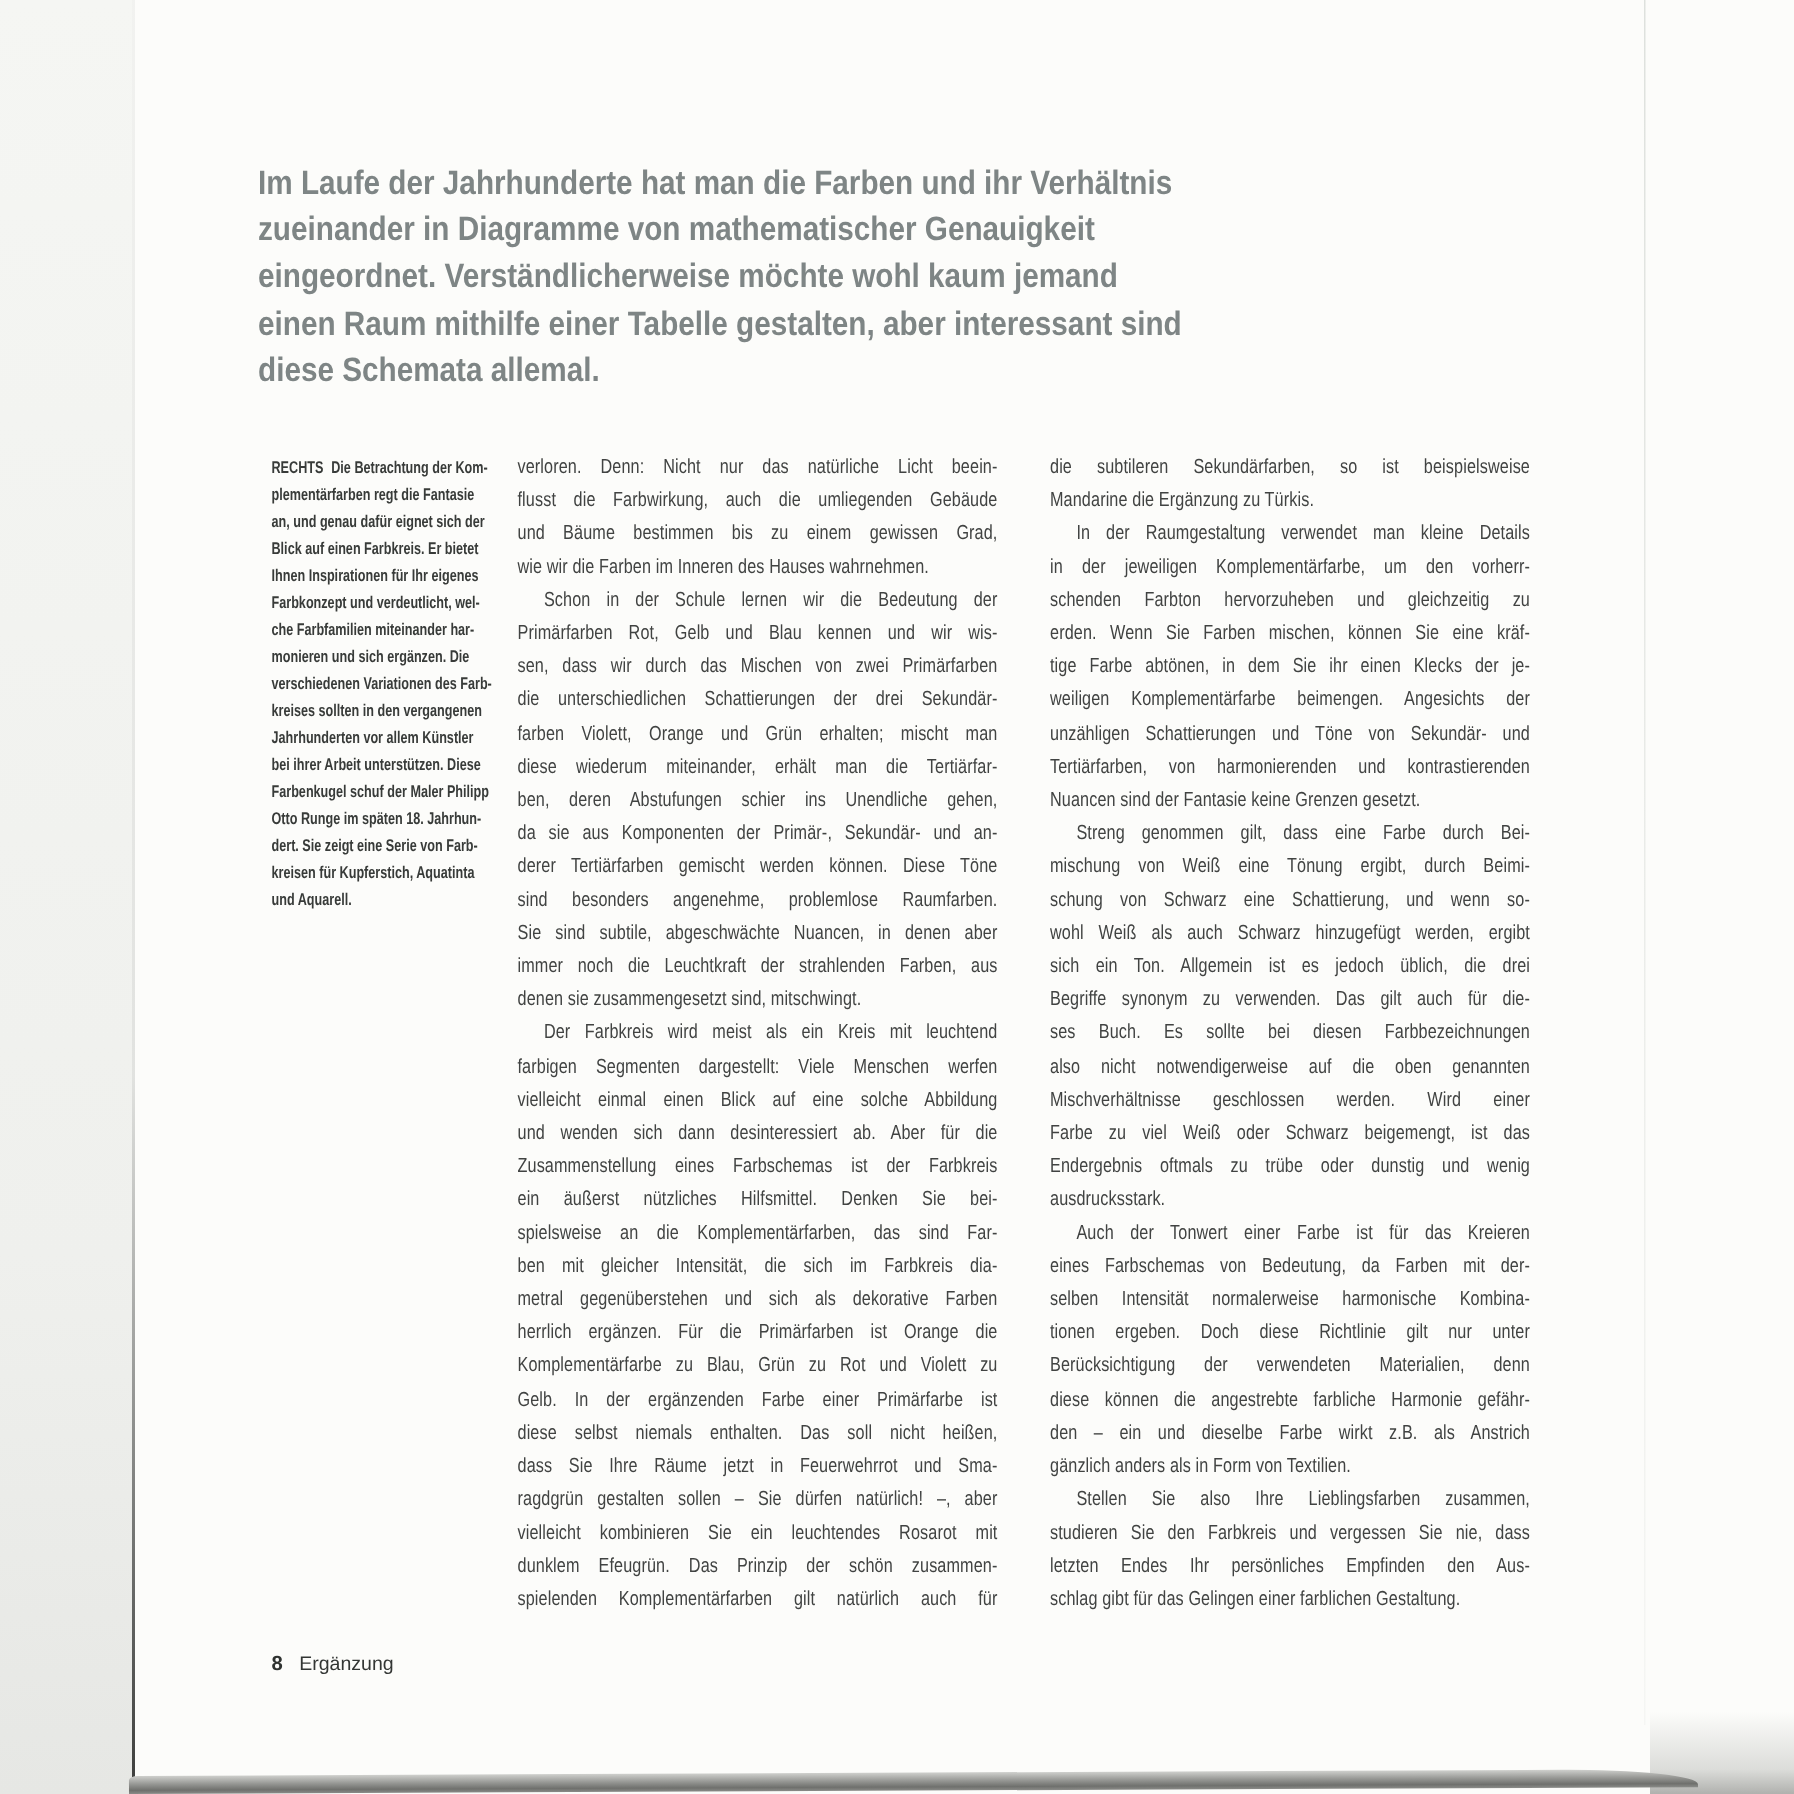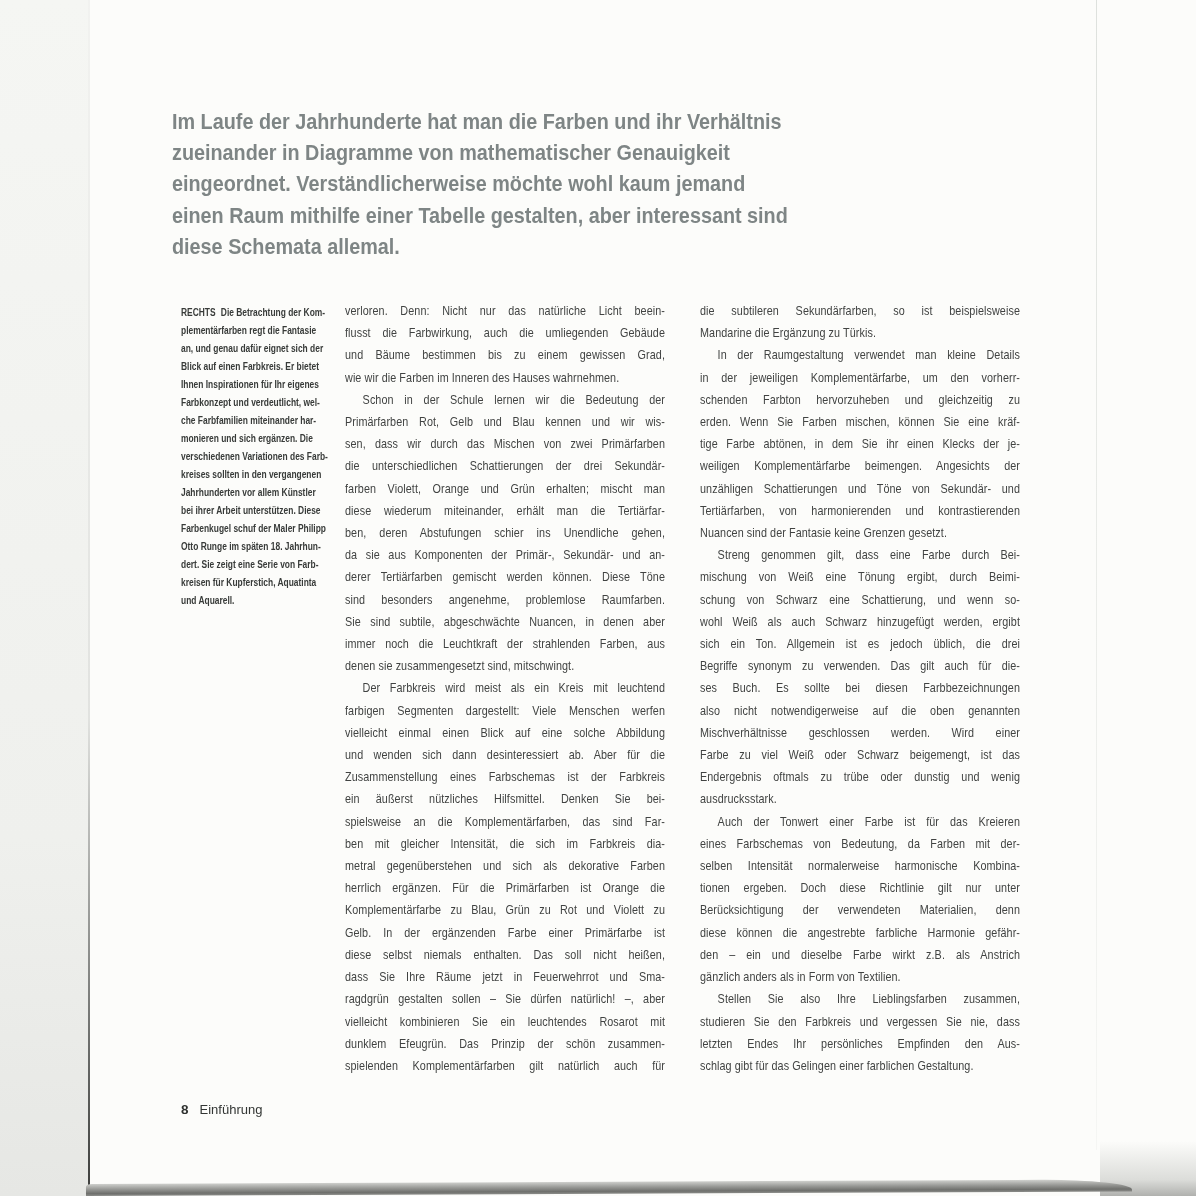--- a/index.html
+++ b/index.html
@@ -177,16 +177,16 @@
       </div>
     <div class="para indent">
         <div class="line">Stellen Sie also Ihre Lieblingsfarben zusammen,</div>
         <div class="line">studieren Sie den Farbkreis und vergessen Sie nie, dass</div>
         <div class="line">letzten Endes Ihr persönliches Empfinden den Aus-</div>
         <div class="line">schlag gibt für das Gelingen einer farblichen Gestaltung.</div>
       </div>
   </div>
 
   <div class="footer">
-    <span class="page-number">8</span><span class="section-title">Einführung</span>
+    <span class="page-number">8</span><span class="section-title">Ergänzung</span>
   </div>
 
 </div>
 
 </body></html>

